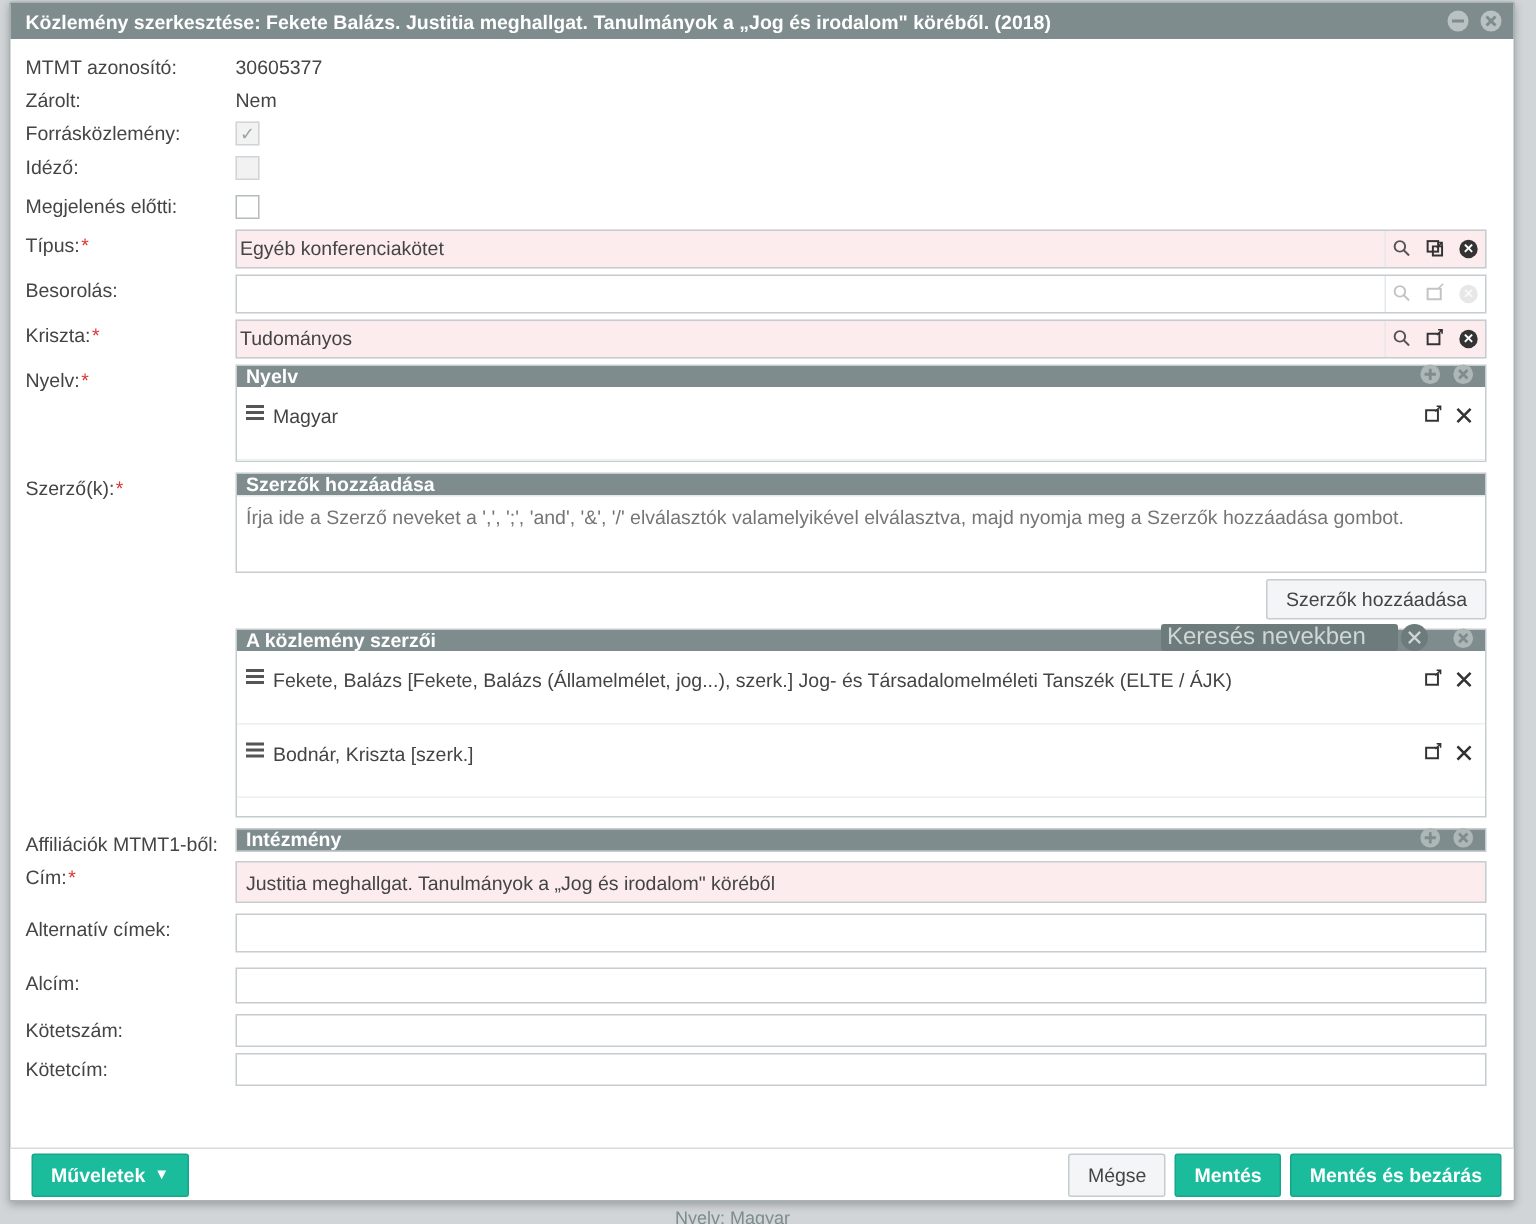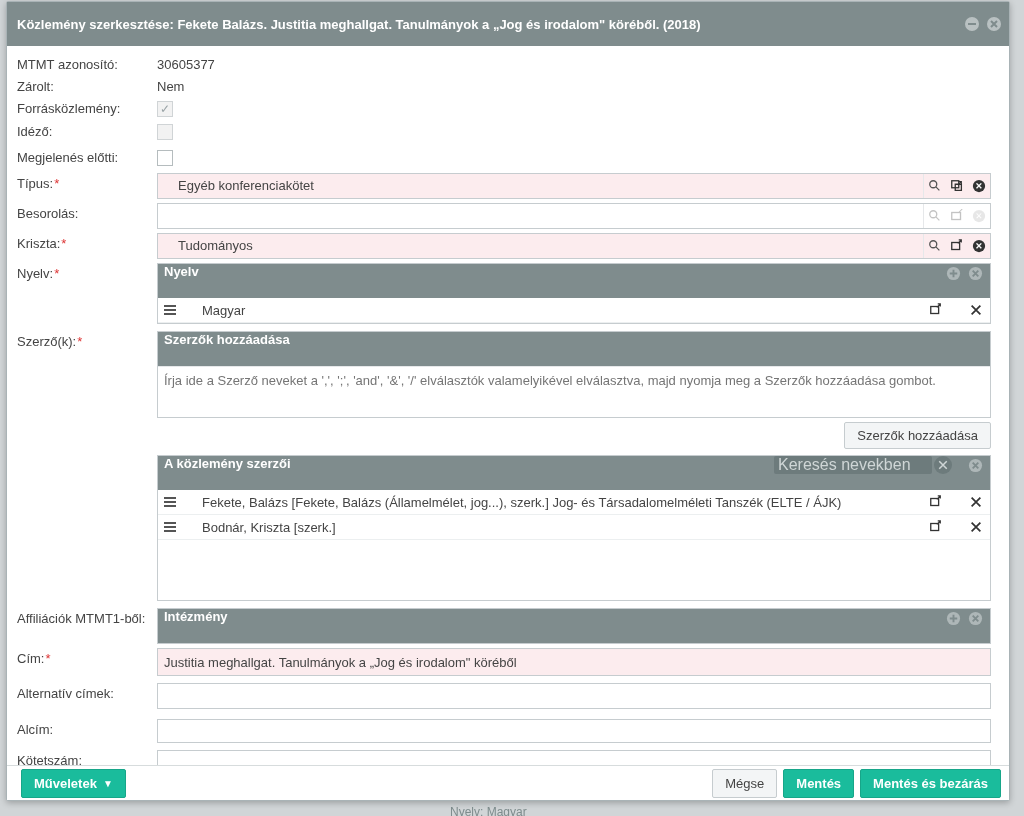--- a/index.html
+++ b/index.html
@@ -27,21 +27,21 @@
     background: #fff;
     border: 1px solid #a9b3b6;
     border-radius: 2px;
     display: flex;
     flex-direction: column;
     box-shadow: 0 2px 6px rgba(0,0,0,0.25);
   }
   .modal-header {
     background: #7f8c8d;
     color: #fff;
-    height: 44px;
+    height: 24px;
     display: flex;
     align-items: center;
     padding: 0 6px 0 10px;
     font-weight: bold;
   }
   .modal-header .title-text {
     flex: 1;
     white-space: nowrap;
     overflow: hidden;
     text-overflow: ellipsis;
@@ -108,21 +108,21 @@
     align-items: stretch;
     height: 24px;
     border: 1px solid #c6cccf;
     background: #fff;
   }
   .lookup.req-bg { background: #fcecee; }
   .lookup.disabled .lookup-text { color: #aaa; }
   .lookup.disabled .icon-slot svg { opacity: 0.35; }
   .lookup-text {
     flex: 1;
-    padding: 4px 20px;
+    padding: 4px 2px;
     color: #444;
     white-space: nowrap;
     overflow: hidden;
     text-overflow: ellipsis;
   }
   .icon-slot {
     width: 22px;
     display: flex;
     align-items: center;
     justify-content: center;
@@ -132,23 +132,23 @@
   .icon-slot svg { width: 14px; height: 14px; }
   .xcirc svg circle { fill: #333; }
   .xcirc svg text { fill: #fff; font-size: 10px; font-weight: bold; }
 
   .panel {
     border: 1px solid #c6cccf;
   }
   .panel-header {
     background: #7f8c8d;
     color: #fff;
-    height: 34px;
-    display: flex;
-    align-items: flex-start;
+    height: 14px;
+    display: flex;
+    align-items: flex-end;
     padding: 0 6px;
     font-weight: bold;
   }
   .panel-header .ph-title { flex: 1; }
   .ph-btn {
     width: 18px;
     height: 18px;
     margin-left: 4px;
     display: flex;
     align-items: center;
@@ -178,25 +178,24 @@
     background: #6d7b7c;
     border-radius: 50%;
     color: #cfd6d6;
   }
 
   .list-body {
     background: #fff;
   }
   .list-row {
     display: flex;
-    align-items: center;
+    align-items: flex-start;
     height: 24px;
     border-bottom: 1px solid #eceff0;
-    padding: 0 4px;
-    gap: 20px;
+    padding: 12px 4px;
   }
   .drag-handle {
     width: 16px;
     display: flex;
     flex-direction: column;
     align-items: center;
     justify-content: center;
     gap: 2px;
     color: #555;
     cursor: grab;

